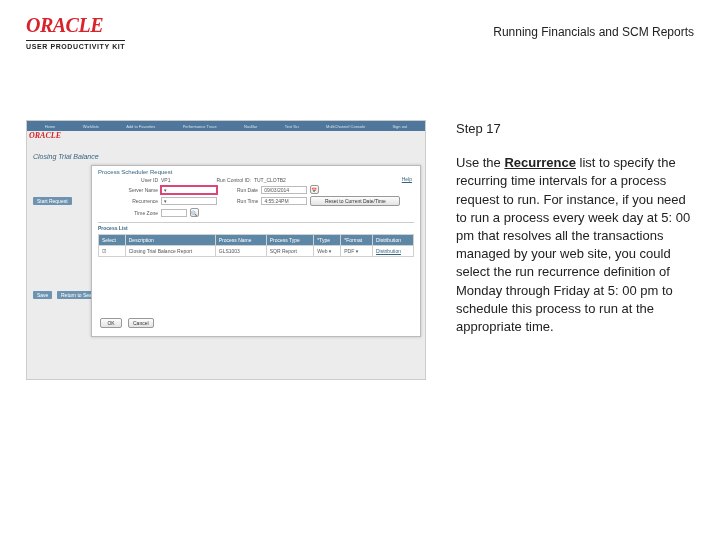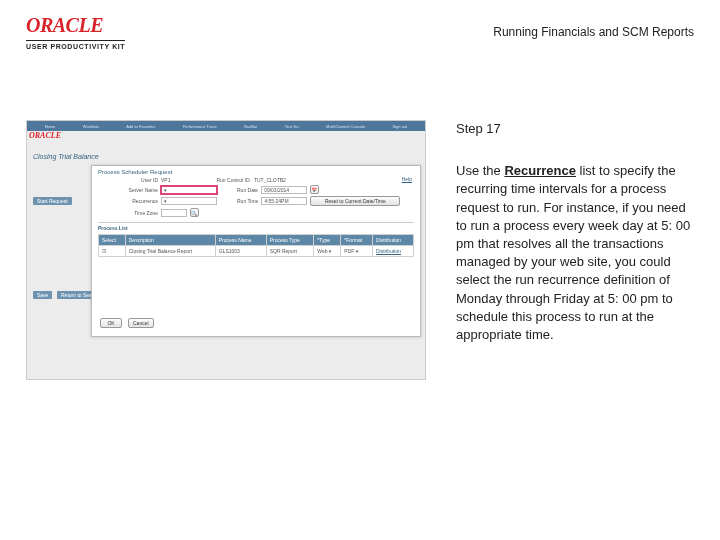--- a/index.html
+++ b/index.html
@@ -25,21 +25,21 @@
 .ss-readonly{font-size:5px;color:#555}
 .ss-btn{display:inline-flex;align-items:center;justify-content:center;height:10px;min-width:22px;background:linear-gradient(#fdfdfd,#e3e3e3);border:1px solid #999;border-radius:2px;font-size:5px;padding:0 4px;color:#333}
 .ss-section{border-top:1px solid #ccc;margin-top:5px;padding-top:2px;color:#35627f;font-size:5px;font-weight:bold}
 .ss-table{width:100%;border-collapse:collapse;margin-top:3px}
 .ss-table th,.ss-table td{border:1px solid #d0d0d0;font-size:5px;font-weight:normal;text-align:left;padding:2px 3px;background:#fff;color:#555}
 .ss-table th{background:#5d87a6;color:#fff}
 .ss-buttons{position:absolute;bottom:8px;left:8px;display:flex;gap:6px}
 .ss-lookup{display:inline-flex;align-items:center;justify-content:center;width:9px;height:9px;background:linear-gradient(#fdfdfd,#e3e3e3);border:1px solid #999;border-radius:2px;font-size:5px}
 .ss-sidebtn{position:absolute;left:-56px;background:#6d93b0;color:#fff;font-size:5px;padding:1px 4px;border-radius:1px}
 .instructions{flex:1;font-size:13px;line-height:1.4;color:#222}
-.step{margin-bottom:24px}
+.step{margin-bottom:16px}
 .para{max-width:260px}
 .recur{font-weight:bold;text-decoration:underline}
 </style>
 </head>
 <body>
 
 <div class="header">
   <div class="logo">
     <span class="logo-oracle">ORACLE</span>
     <span class="logo-upk">USER PRODUCTIVITY KIT</span>

